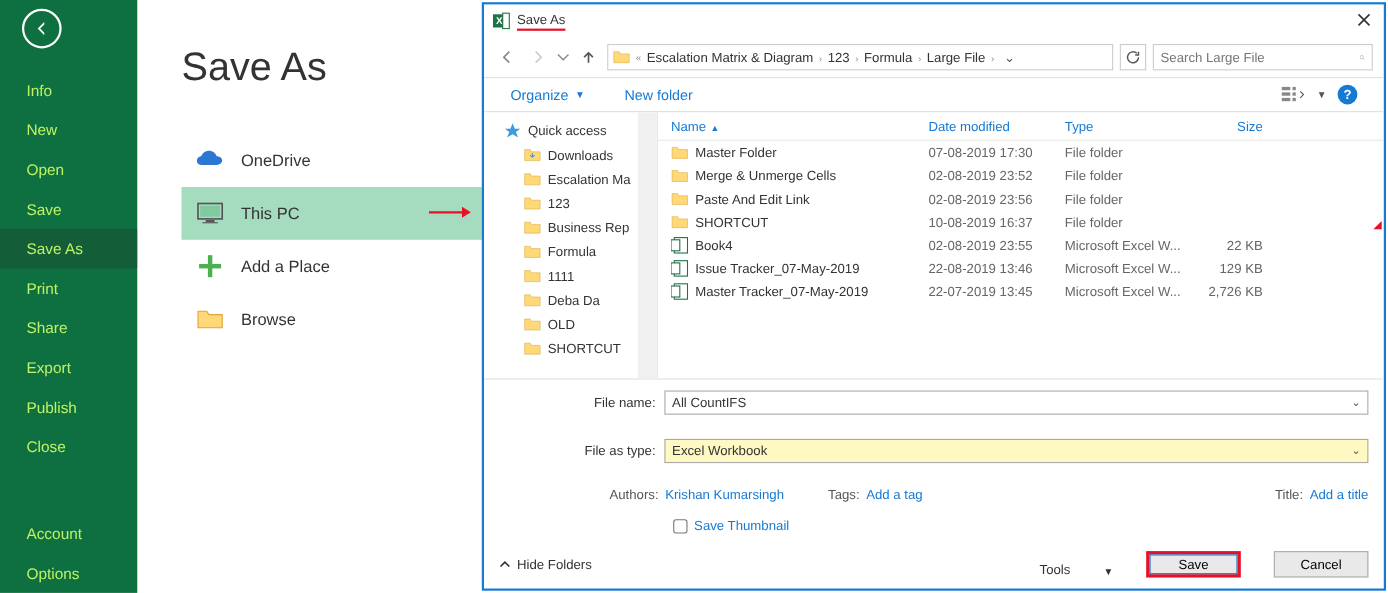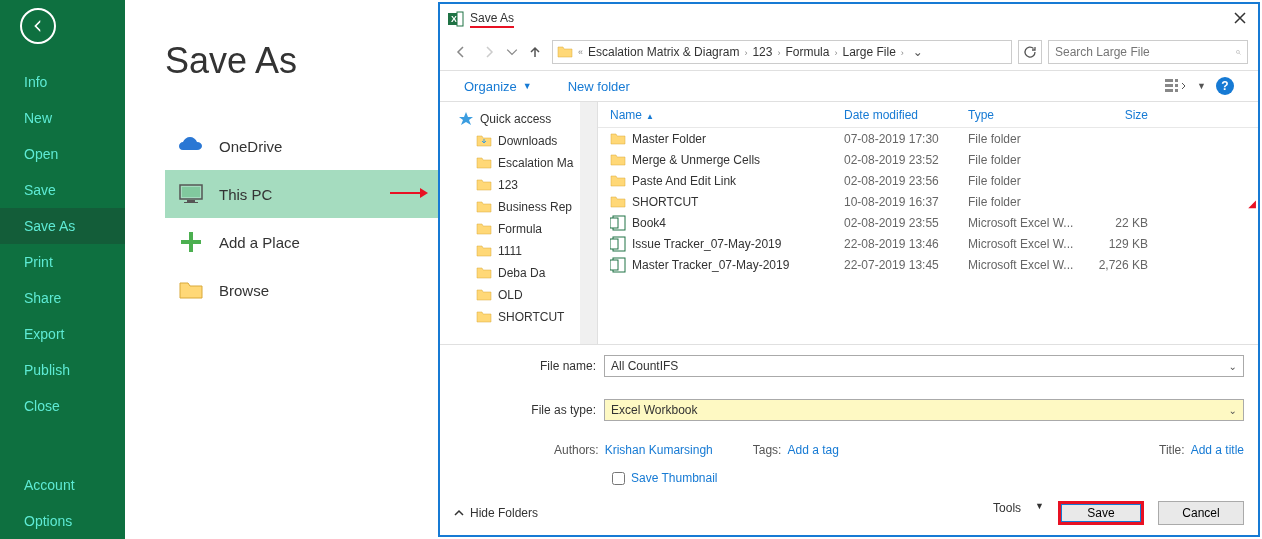--- a/index.html
+++ b/index.html
@@ -1,20 +1,20 @@
 <!DOCTYPE html>
 <html><head>
 <meta charset="utf-8">
 <style>
 * { box-sizing: border-box; margin: 0; padding: 0; }
 body { font-family: "Segoe UI", Arial, sans-serif; font-size: 13px; color: #333; background: #fff; }
 .app { display: flex; width: 1262px; height: 539px; position: relative; }
 
 
-.sidebar { width: 125px; background: #0e7040; color: #5eead4; display: flex; flex-direction: column; padding-top: 8px; }
+.sidebar { width: 125px; background: #0e7040; color: #bef264; display: flex; flex-direction: column; padding-top: 8px; }
 .back-circle { width: 36px; height: 36px; border: 2px solid #fff; border-radius: 50%; display: flex; align-items: center; justify-content: center; margin-left: 20px; margin-bottom: 20px; cursor: pointer; }
 .back-circle svg { width: 18px; height: 18px; fill: #fff; }
 .sidebar-item { padding: 10px 24px; cursor: pointer; font-size: 14px; }
 .sidebar-item.active { background: #135d39; }
 .sidebar-spacer { flex: 1; }
 
 
 .midpanel { width: 315px; background: #fff; padding: 40px 0 0 40px; }
 .midtitle { font-size: 36px; font-weight: 300; color: #333; margin-bottom: 40px; }
 .loc-item { display: flex; align-items: center; height: 48px; padding: 0 12px; cursor: pointer; position: relative; }
@@ -78,21 +78,21 @@
 .form-input.gray { background: #fef9c3; }
 .meta-row { display: flex; gap: 40px; padding-left: 100px; margin-top: 8px; font-size: 12px; }
 .meta-label { color: #555; margin-right: 6px; }
 .meta-link { color: #167ad4; cursor: pointer; }
 .thumb-row { padding-left: 158px; margin-top: 14px; font-size: 12px; display: flex; align-items: center; }
 .thumb-row input[type=checkbox] { margin-right: 6px; }
 
 .bottom-row { display: flex; align-items: center; padding: 6px 14px 10px 14px; }
 .hide-folders { font-size: 12px; cursor: pointer; display: flex; align-items: center; }
 .hide-folders svg { width: 10px; height: 10px; margin-right: 6px; }
-.bottom-right { margin-left: auto; display: flex; align-items: flex-start; gap: 14px; }
+.bottom-right { margin-left: auto; display: flex; align-items: flex-end; gap: 30px; }
 .tools-label { font-size: 12px; }
 .btn { width: 86px; height: 24px; border: 1px solid #aaa; background: #e9e9e9; font-size: 12px; cursor: pointer; }
 .btn.save { border: 3px solid #e81123; outline: 1px solid #167ad4; outline-offset: -4px; }
 
 .folder-svg { fill: #ffd877; stroke: #d9a93a; stroke-width: 0.5; }
 .excel-svg rect { fill: #fff; stroke: #1f7244; }
 </style>
 </head>
 <body>
 

